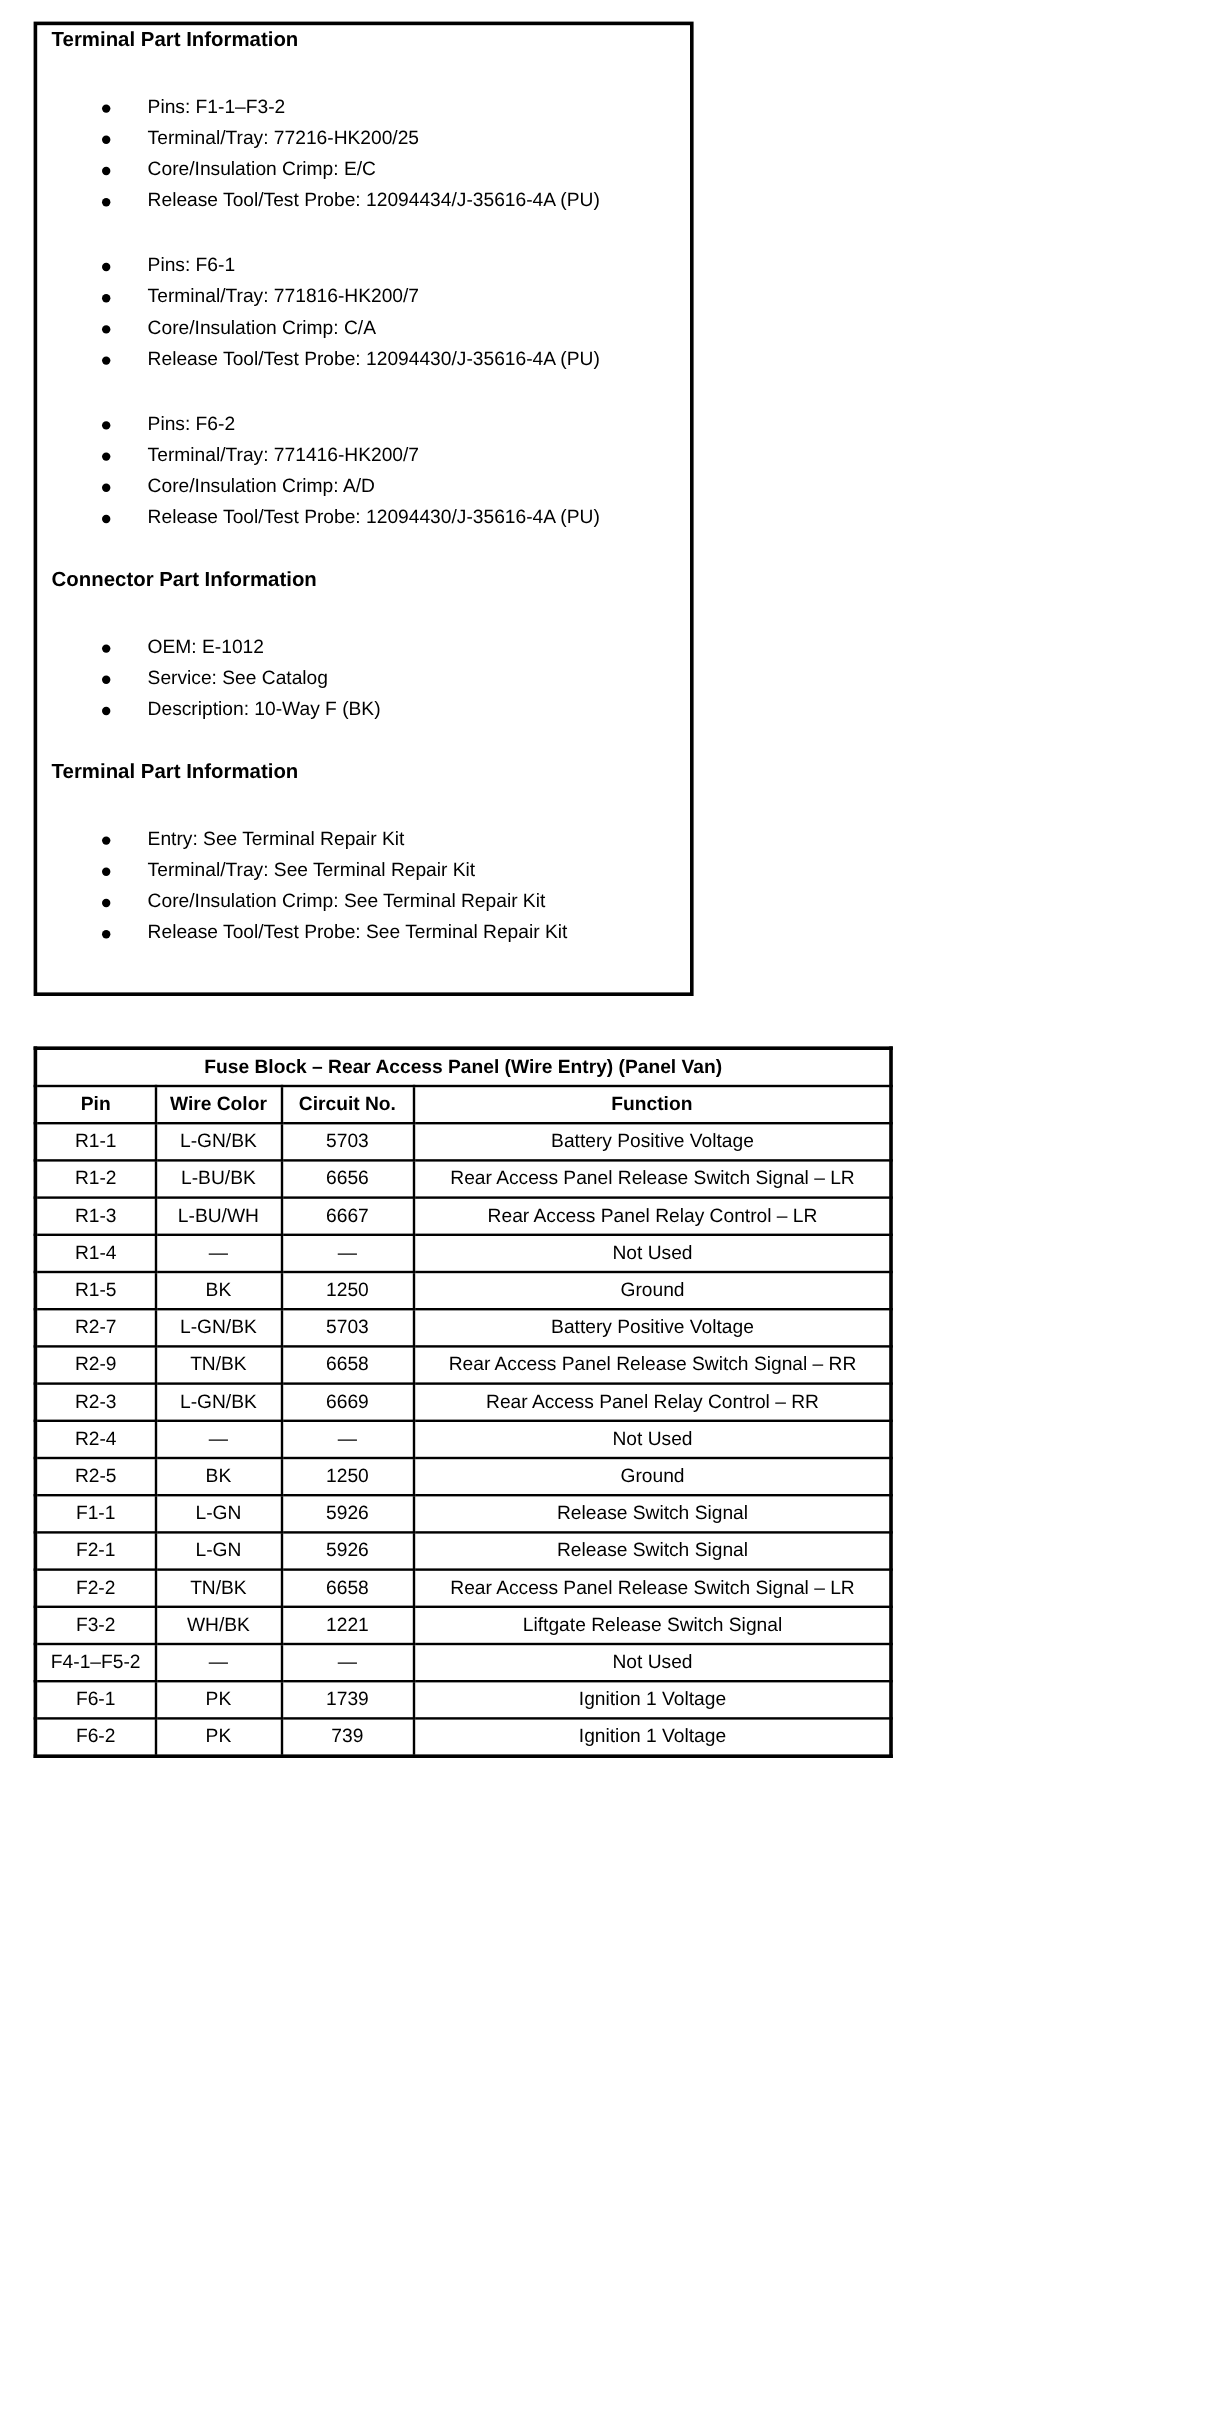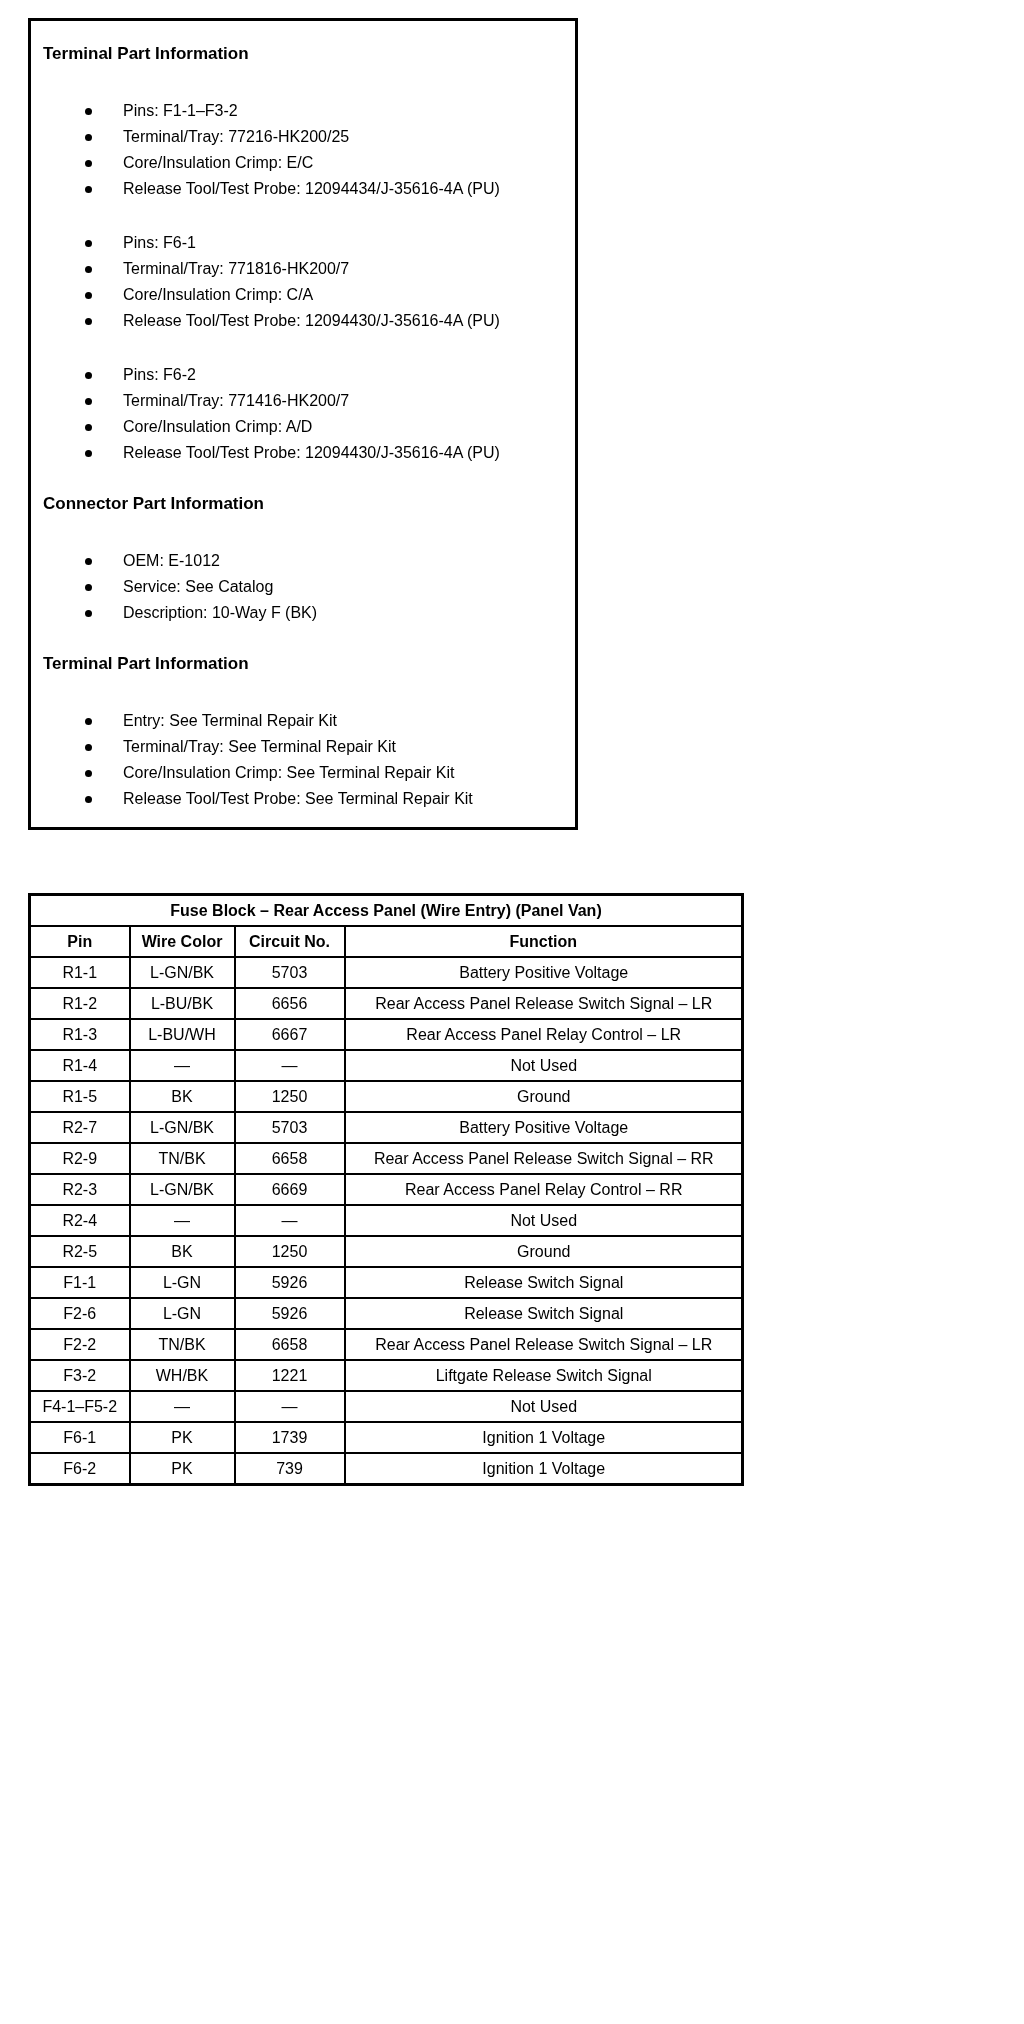--- a/index.html
+++ b/index.html
@@ -19,21 +19,21 @@
 
   
   .info-box {
     position: absolute;
     left: 28px;
     top: 18px;
     width: 550px;
     height: 812px;
     border: 3px solid #000;
     box-sizing: border-box;
-    padding: 23px 10px 10px 12px;
+    padding: 2px 10px 10px 12px;
     overflow: hidden;
   }
   .info-heading {
     font-size: 17px;
     line-height: 20px;
     font-weight: bold;
     margin: 0 0 34px 0;
   }
   .info-heading.subsequent {
     margin-top: 6px;
@@ -63,21 +63,20 @@
   
   table.fuse-table {
     position: absolute;
     left: 28px;
     top: 872px;
     width: 713px;
     border-collapse: collapse;
     table-layout: fixed;
     border: 3px solid #000;
     font-size: 16px;
-    margin-top: 21px;
   }
   .fuse-table th, .fuse-table td {
     border: 2px solid #000;
     height: 29px;
     padding: 0 4px;
     text-align: center;
     vertical-align: middle;
     overflow: hidden;
     white-space: nowrap;
   }
@@ -239,21 +238,21 @@
 
         <tr>
           <td>F1-1</td>
           <td>L-GN</td>
           <td>5926</td>
           <td class="function-cell">Release Switch Signal</td>
         </tr>
 
 
         <tr>
-          <td>F2-6</td>
+          <td>F2-1</td>
           <td>L-GN</td>
           <td>5926</td>
           <td class="function-cell">Release Switch Signal</td>
         </tr>
 
         <tr>
           <td>F2-2</td>
           <td>TN/BK</td>
           <td>6658</td>
           <td class="function-cell">Rear Access Panel Release Switch Signal – LR</td>

